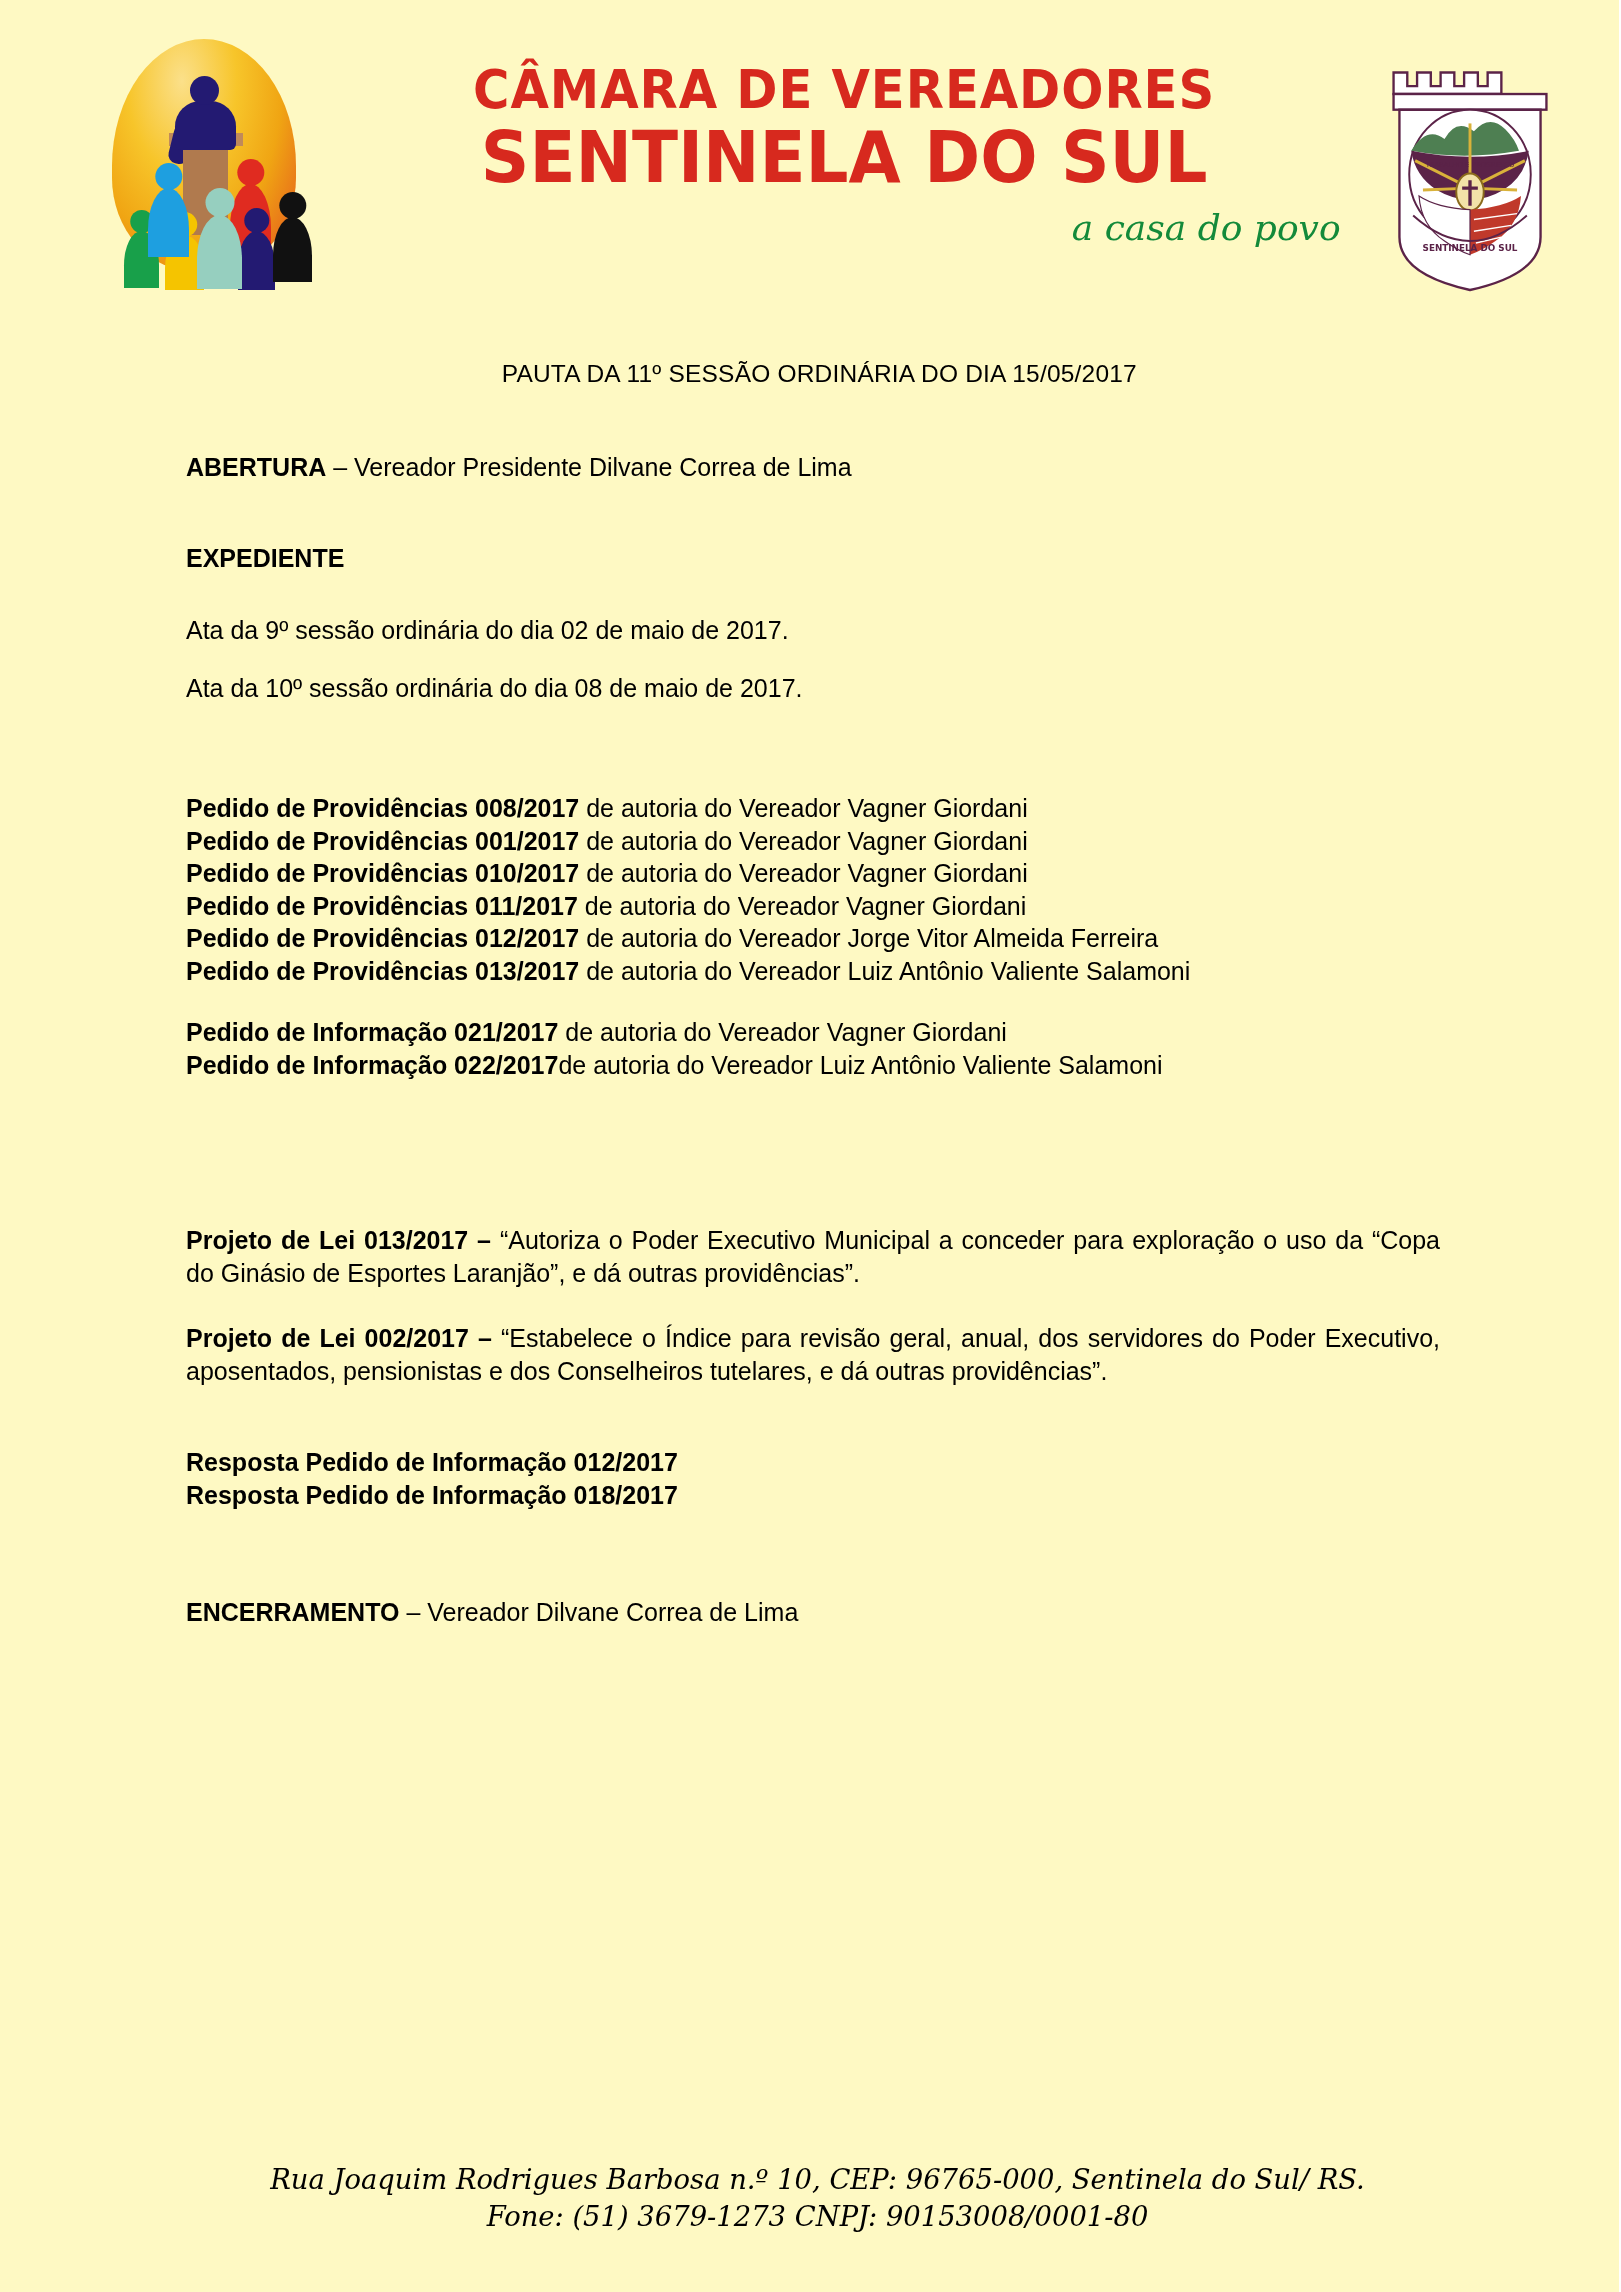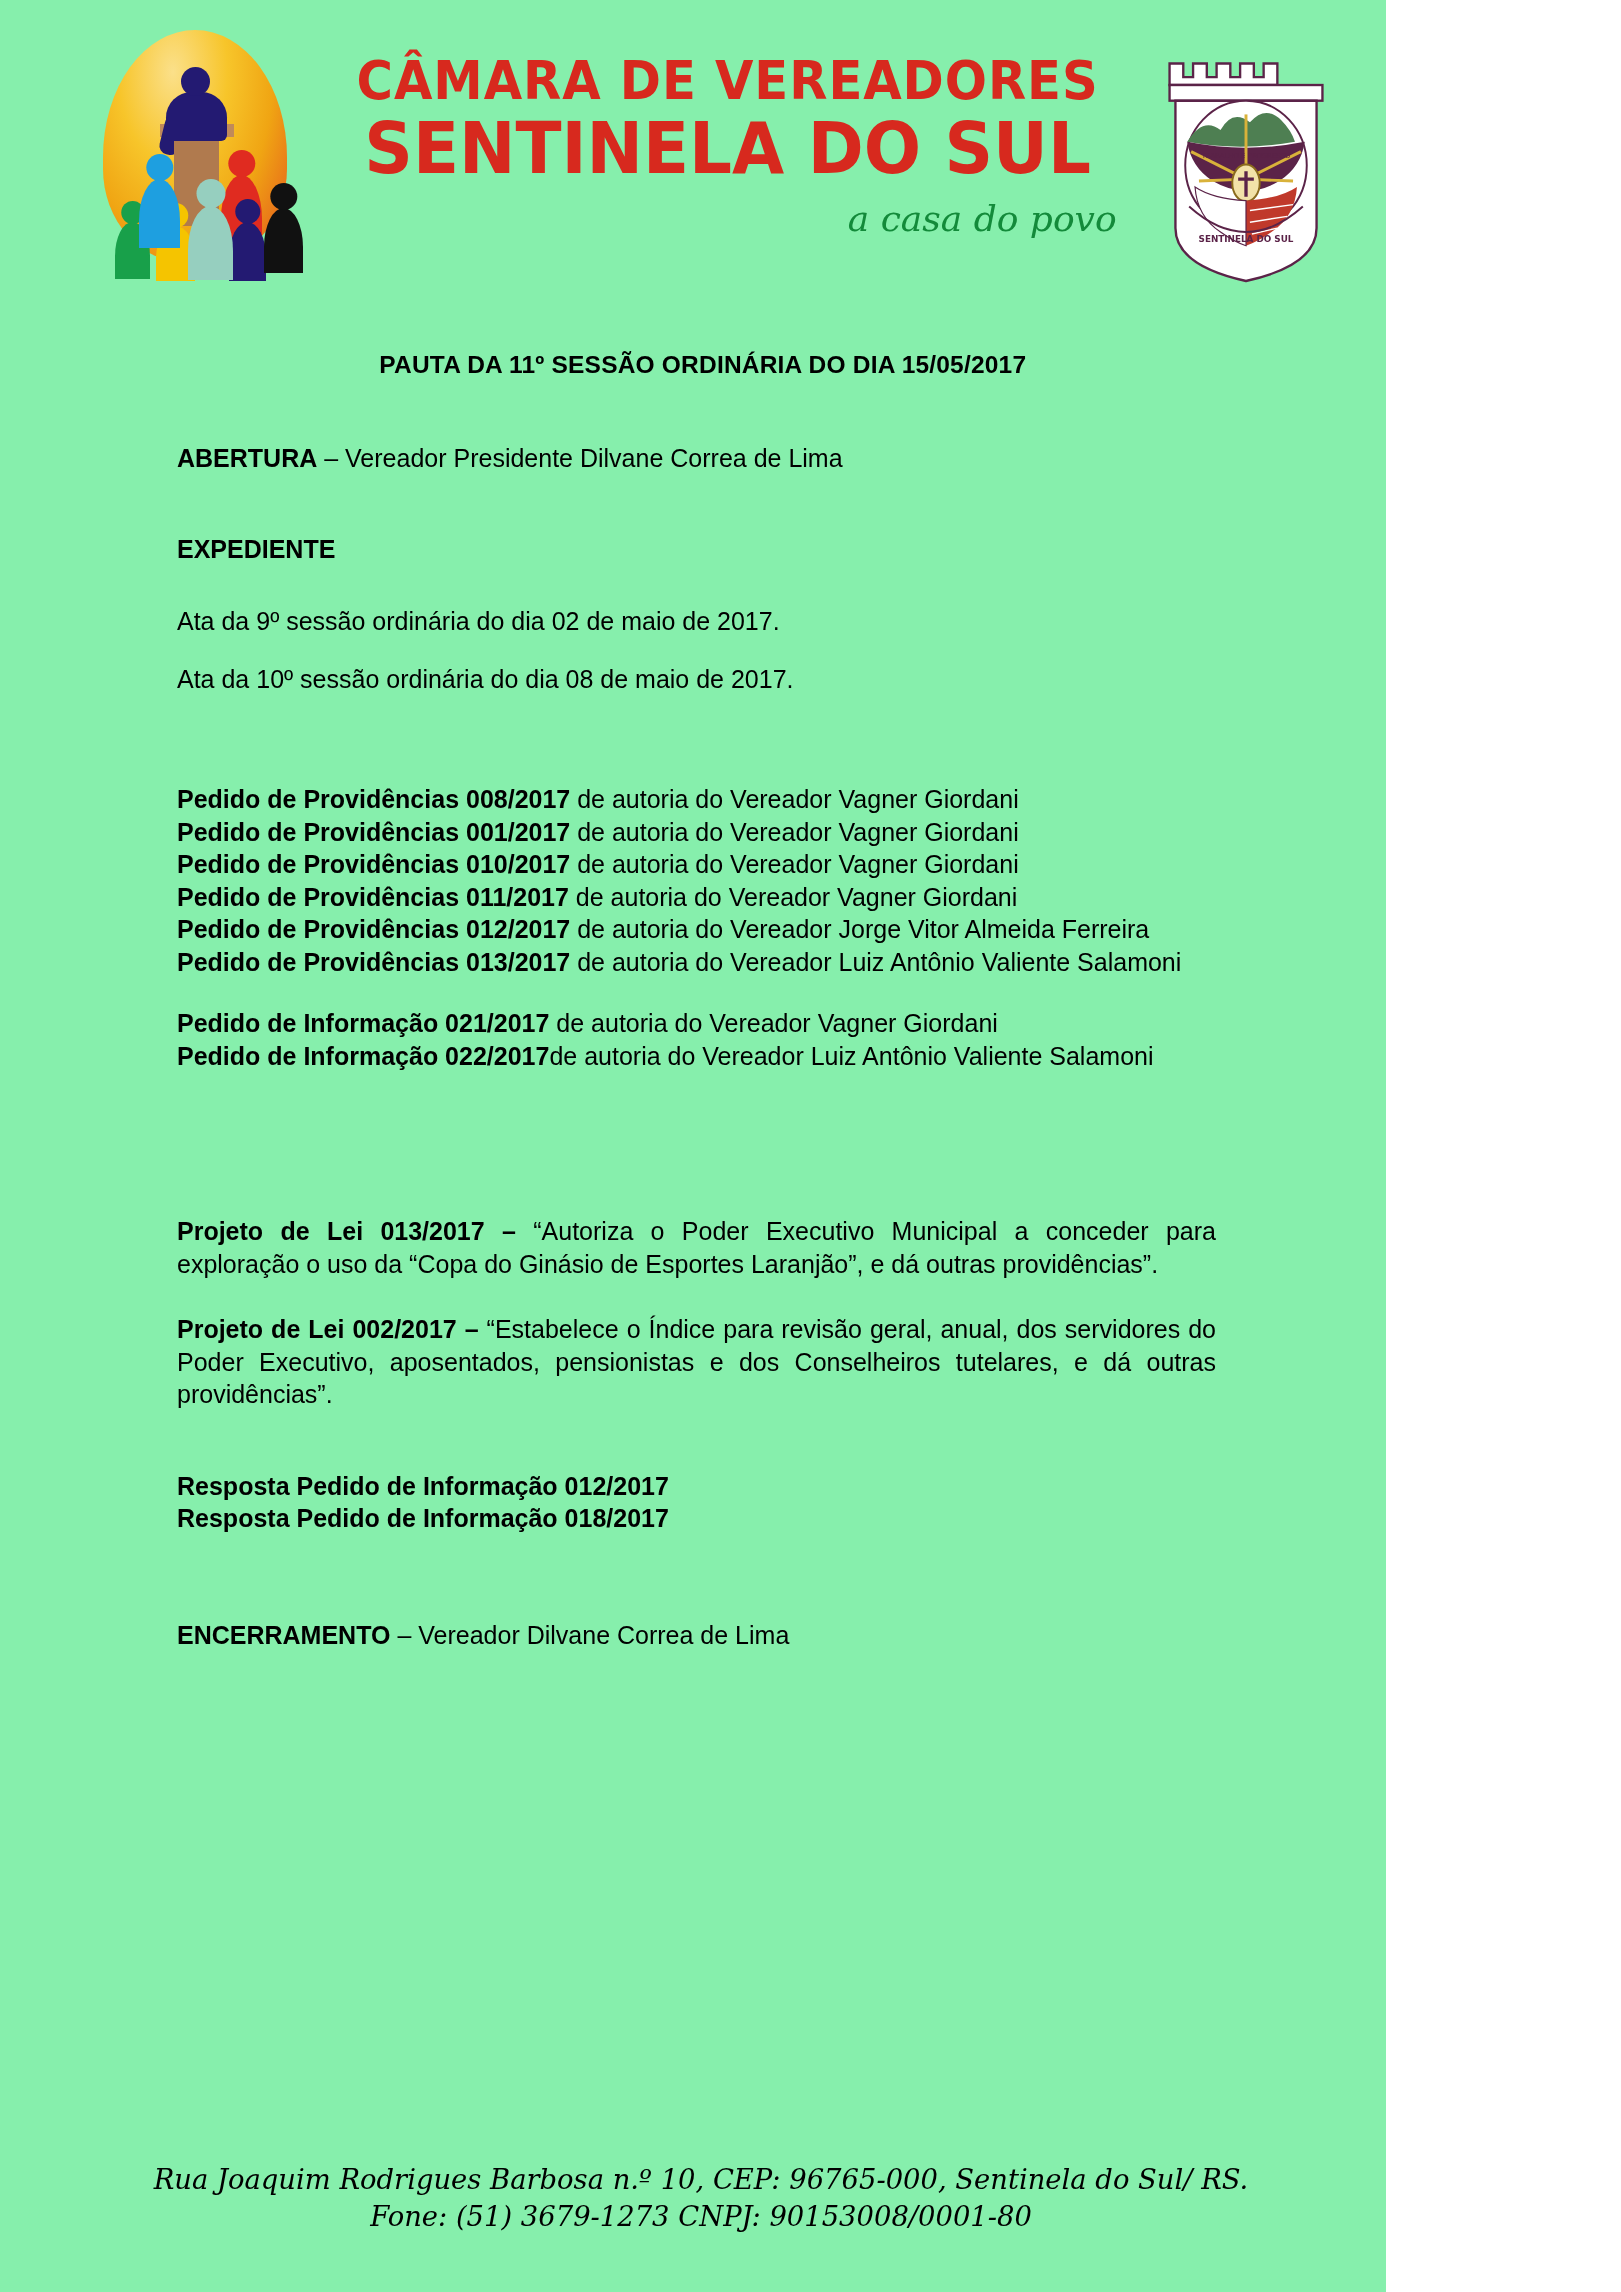--- a/index.html
+++ b/index.html
@@ -11,26 +11,26 @@
   body {
     width: 1621px;
     height: 2293px;
     font-family: "Liberation Sans", sans-serif;
     color: #000000;
     position: relative;
     overflow: hidden;
   }
 
   .page {
-    width: 1386px;
+    width: 1619px;
     height: 2293px;
     position: relative;
     box-sizing: border-box;
-    padding: 3px;
-    background: #86efac;
+    padding: 12px;
+    background: #fef9c3;
   }
 
   
   .letterhead {
     position: relative;
     height: 348px;
     display: flex;
     align-items: flex-start;
     padding: 17.6px 39px 0 69px;
     box-sizing: border-box;
@@ -164,21 +164,21 @@
     flex: 0 0 196px;
     width: 196px;
     height: 255px;
     position: relative;
     margin-top: 11.8px;
   }
 
   
   .doc-title {
     text-align: center;
-    font-weight: bold;
+    font-weight: normal;
     font-size: 24.5px;
     letter-spacing: 0.2px;
     margin: 0 0 3.9px 0;
     padding-left: 19.6px;
   }
 
   .body-area {
     padding: 0 167px 0 174px;
     box-sizing: border-box;
   }

